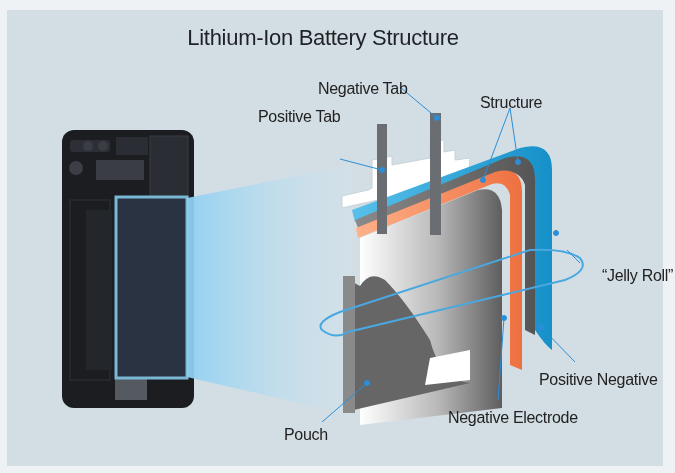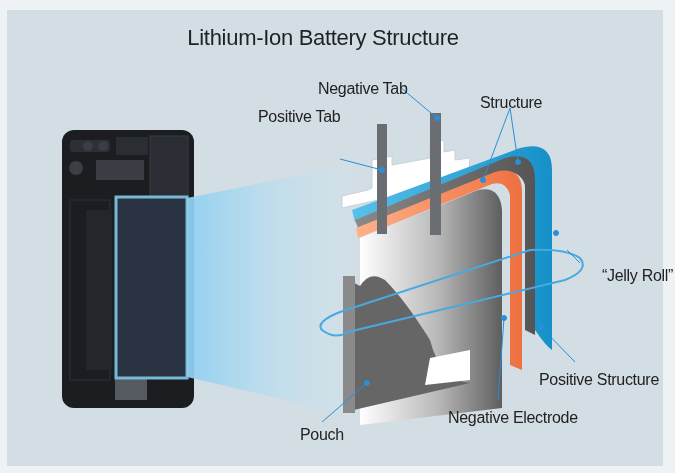--- a/index.html
+++ b/index.html
@@ -97,15 +97,15 @@
       <circle cx="504" cy="318" r="2.5"></circle>
     <line x1="367" y1="383" x2="322" y2="422"></line>
       <circle cx="367" cy="383" r="2.5"></circle>
   </g>
 </svg>
 
 <div class="lbl" style="left:318px;top:80px;">Negative Tab</div>
 <div class="lbl" style="left:258px;top:108px;">Positive Tab</div>
 <div class="lbl" style="left:480px;top:94px;">Structure</div>
 <div class="lbl" style="left:602px;top:255px;margin-top:12px;">“Jelly Roll”</div>
-<div class="lbl" style="left:539px;top:371px;">Positive Structure</div>
+<div class="lbl" style="left:539px;top:371px;">Positive Negative</div>
 <div class="lbl" style="left:448px;top:409px;text-align:right;">Negative Electrode</div>
-<div class="lbl" style="left:300px;top:426px;">Pouch</div>
+<div class="lbl" style="left:284px;top:426px;">Pouch</div>
 
 </body></html>

